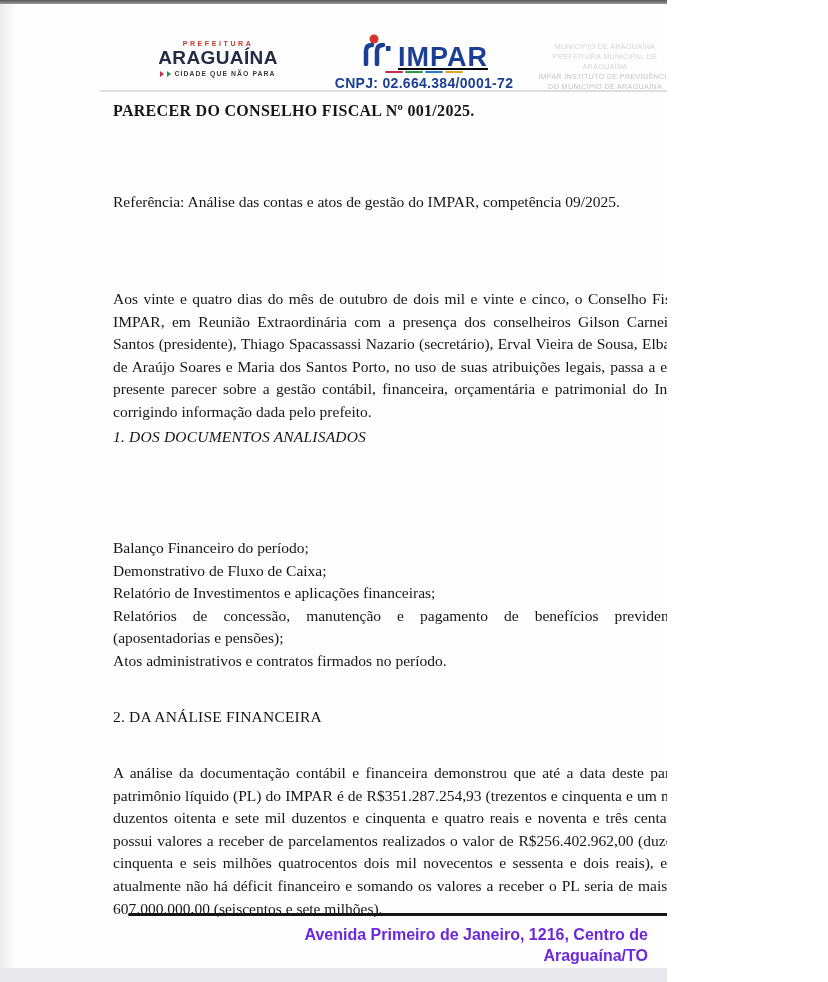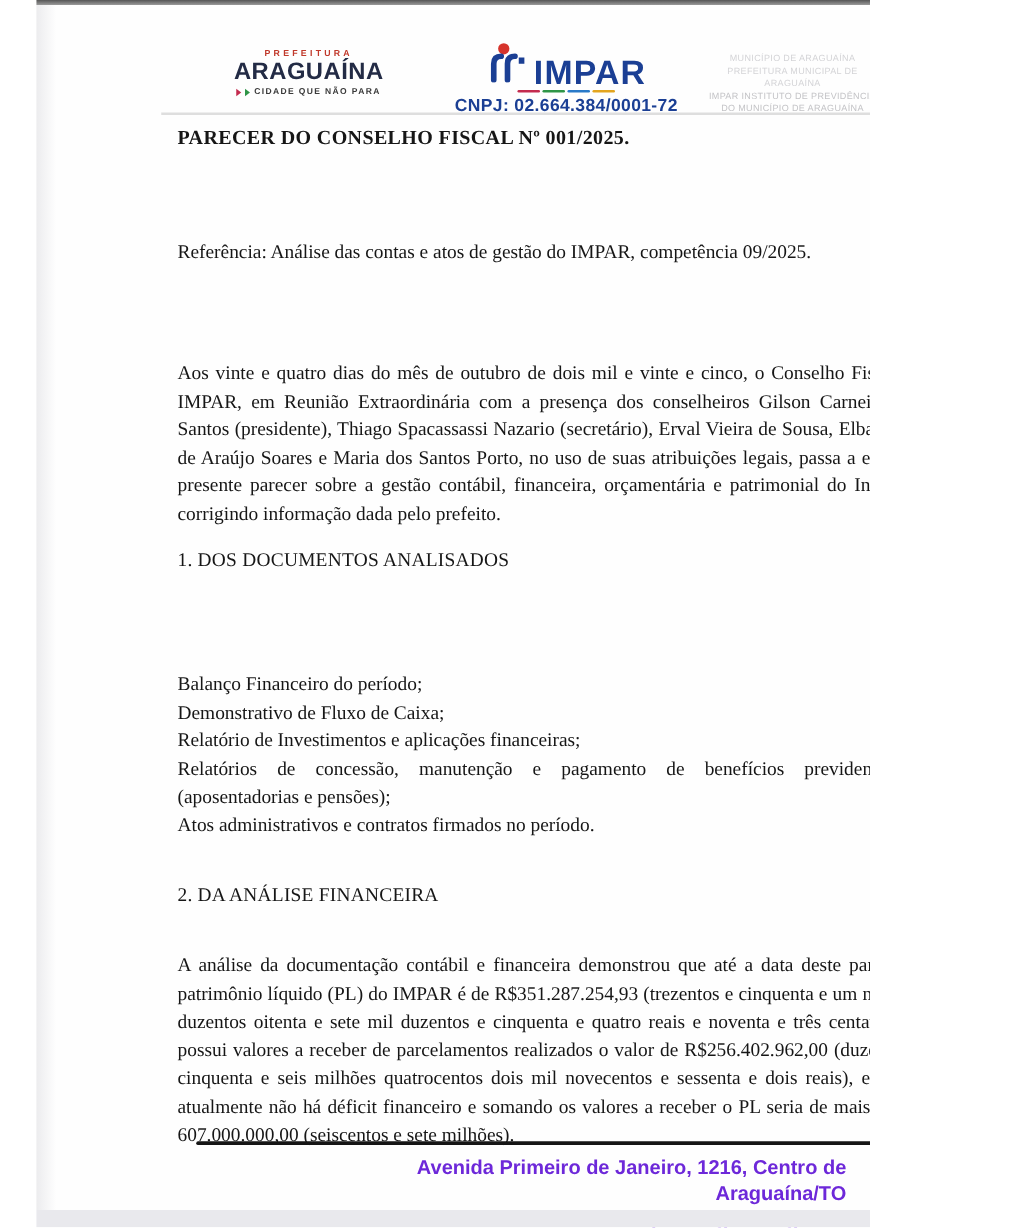--- a/index.html
+++ b/index.html
@@ -1,61 +1,61 @@
 <!DOCTYPE html>
 <html><head>
 <meta charset="utf-8">
 <style>
   * { margin:0; padding:0; box-sizing:border-box; }
   html,body { background:#fff; }
   #stage {
     position:relative; width:667px; height:982px; overflow:hidden;
-    background:#fefefe; font-family:"Liberation Serif", serif;margin-left:29px;
+    background:#fefefe; font-family:"Liberation Serif", serif;
   }
   
   .top-bar { position:absolute; left:0; top:0; width:100%; height:4px;
     background:linear-gradient(#565656,#9b9b9b); }
   .bottom-strip { position:absolute; left:0; bottom:0; width:100%; height:14px;
     background:#e9e9ed; }
   .left-shade { position:absolute; left:0; top:4px; width:16px; height:964px;
     background:linear-gradient(to right,#ececee,rgba(255,255,255,0)); }
 
   
   .pref-logo { position:absolute; left:150px; top:40px; width:136px; text-align:center;
     font-family:"Liberation Sans", sans-serif; }
   .pref-eyebrow { font-size:7px; font-weight:bold; letter-spacing:2.6px; color:#c0392b; }
   .pref-name { font-size:19px; font-weight:800; color:#232b45; letter-spacing:.4px; line-height:21px; }
   .pref-tagline { display:flex; align-items:center; justify-content:center; gap:3px;
     font-size:6.8px; font-weight:bold; color:#3a3a3a; letter-spacing:1.1px; margin-top:2px; }
   .mini-tri { width:0; height:0; border-top:3px solid transparent; border-bottom:3px solid transparent; }
 
   .impar-logo { position:absolute; left:334px; top:34px; width:180px; text-align:center;
     font-family:"Liberation Sans", sans-serif; }
-  .impar-row { display:flex; align-items:flex-end; justify-content:center; gap:2px; }
+  .impar-row { display:flex; align-items:flex-end; justify-content:center; gap:2px;text-decoration:underline; }
   .impar-word { font-size:27px; font-weight:800; color:#1b3f94; letter-spacing:1px; line-height:26px; }
   .impar-tagline { display:flex; justify-content:center; gap:2px; margin-top:1px; }
   .tag-seg { height:2px; width:18px; border-radius:1px; }
   .impar-cnpj { font-size:14px; font-weight:bold; color:#1b3f94; margin-top:2px; letter-spacing:.3px; }
 
   .stamp { position:absolute; left:530px; top:42px; width:150px; text-align:center;
     font-family:"Liberation Sans", sans-serif; font-size:7.2px; line-height:10px;
     color:#c3c3c6; filter:blur(.3px); letter-spacing:.3px; }
   .stamp div:nth-child(1), .stamp div:nth-child(2) { color:#d4d4d7; }
 
   .header-rule { position:absolute; left:100px; right:0; top:90px; height:2px;
     background:#d6d6d6; opacity:.8; }
 
   
   .doc-text { position:absolute; left:113px; width:597px; color:#161616;
     font-size:15.5px; line-height:22.6px; }
   .justify { text-align:justify; }
   .doc-title { top:100px; font-weight:bold; font-size:16px; letter-spacing:.3px; }
   .doc-ref { top:191px; }
   .doc-intro { top:288px; }
-  .h1 { top:438px; letter-spacing:.2px; }
+  .h1 { top:426px; letter-spacing:.2px;font-style:italic; }
   .lead { top:480px; }
   .doc-list { top:537px; }
   .h2 { top:706px; letter-spacing:.2px; }
   .para2 { top:762px; }
 
   
   .footer-rule { position:absolute; left:128px; top:913px; width:590px; height:3px;
     background:#151515; border-radius:2px; }
   .footer-arrows { position:absolute; left:143px; top:927px; width:74px; height:26px; }
   .f-tri { position:absolute; top:0; width:0; height:0;

